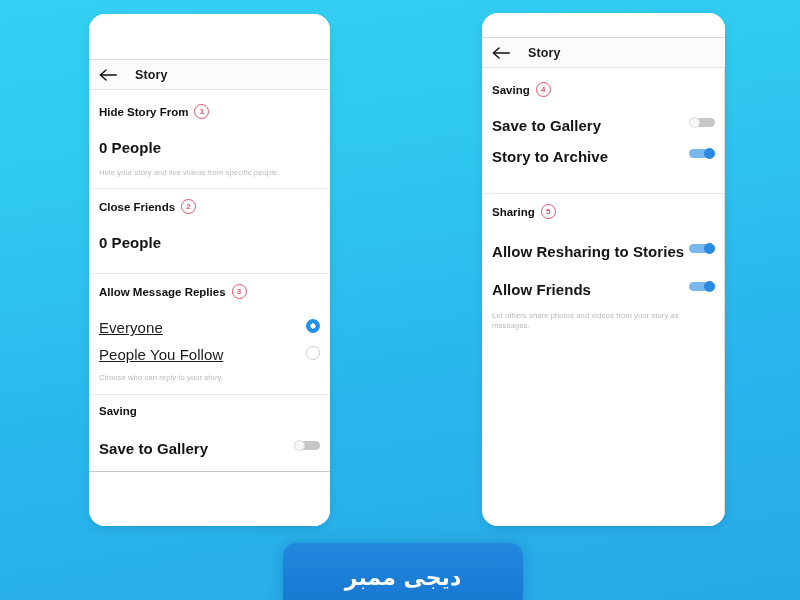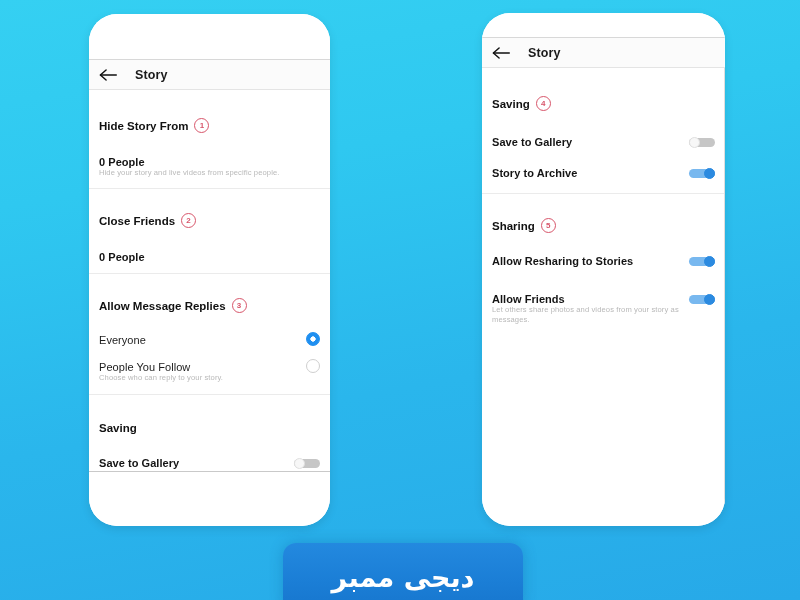--- a/index.html
+++ b/index.html
@@ -17,21 +17,21 @@
     width: 800px;
     height: 600px;
     background: linear-gradient(170deg, #35d0f2 0%, #2fc8f0 28%, #2ab6ec 62%, #27a9e8 100%);
     overflow: hidden;
   }
 
   
   .phone {
     position: absolute;
     background: #ffffff;
-    border-radius: 28px;
+    border-radius: 16px;
     overflow: hidden;
     box-shadow: 0 3px 10px rgba(0,0,0,0.10);
   }
 
   #phone-left  { left: 89px;  top: 14px; width: 241px; height: 512px; }
   #phone-right { left: 482px; top: 13px; width: 243px; height: 513px; }
 
   
   .appbar {
     position: relative;
@@ -63,41 +63,41 @@
     position: absolute;
     right: 0; top: 0; bottom: 0;
     width: 1px;
     background: #dedede;
   }
 
   .pad { padding: 0 10px; }
 
   .row {
     display: flex;
-    align-items: flex-end;
+    align-items: flex-start;
     justify-content: space-between;
     min-height: 29px;
   }
 
   .section-head {
     font-size: 11.5px;
     font-weight: 700;
     color: #111;
     display: flex;
     align-items: center;
     gap: 6px;
   }
 
   .item-label {
-    font-size: 11px;
+    font-size: 15px;
     font-weight: 700;
     color: #141414;
     letter-spacing: .05px;
   }
-  .item-label.reg { font-weight: 400; color: #1c1c1c; }
+  .item-label.reg { font-weight: 400; color: #1c1c1c; text-decoration: underline; }
 
   .helper {
     font-size: 7.6px;
     color: #b9b9b9;
     line-height: 1.36;
     letter-spacing: .1px;
   }
 
   .divider { height: 1px; background: #ebebeb; }
   .divider.strong { background: #c9c9c9; }
@@ -172,21 +172,21 @@
     height: 70px;
     background: linear-gradient(180deg, #2389df 0%, #1b7ed6 55%, #1675cd 100%);
     border-radius: 13px;
     display: flex;
     align-items: center;
     justify-content: center;
     box-shadow: 0 0 14px rgba(10,80,150,0.30);
   }
   #brand-badge .brand-text {
     color: #ffffff;
-    font-size: 27px;
+    font-size: 22px;
     font-weight: 700;
     direction: rtl;
     letter-spacing: 1px;
     font-family: "DejaVu Sans", sans-serif;
     margin-top: -2px;
   }
 </style>
 </head>
 <body>
 
@@ -357,21 +357,21 @@
         </div>
 
         <div class="spacer-m"></div>
         <div class="row" style="min-height:24px">
           <span class="item-label">Allow Friends</span>
           <span class="toggle on">
             <span class="track"></span>
             <span class="knob"></span>
           </span>
         </div>
-        <div class="helper" style="">Let others share photos and videos from your story as messages.</div>
+        <div class="helper" style="margin-top:6px">Let others share photos and videos from your story as messages.</div>
 
         <div class="spacer-l"></div>
       </div>
     </div>
   </div>
 
   <div id="brand-badge">
     <span class="brand-text">دیجی ممبر</span>
   </div>
 

